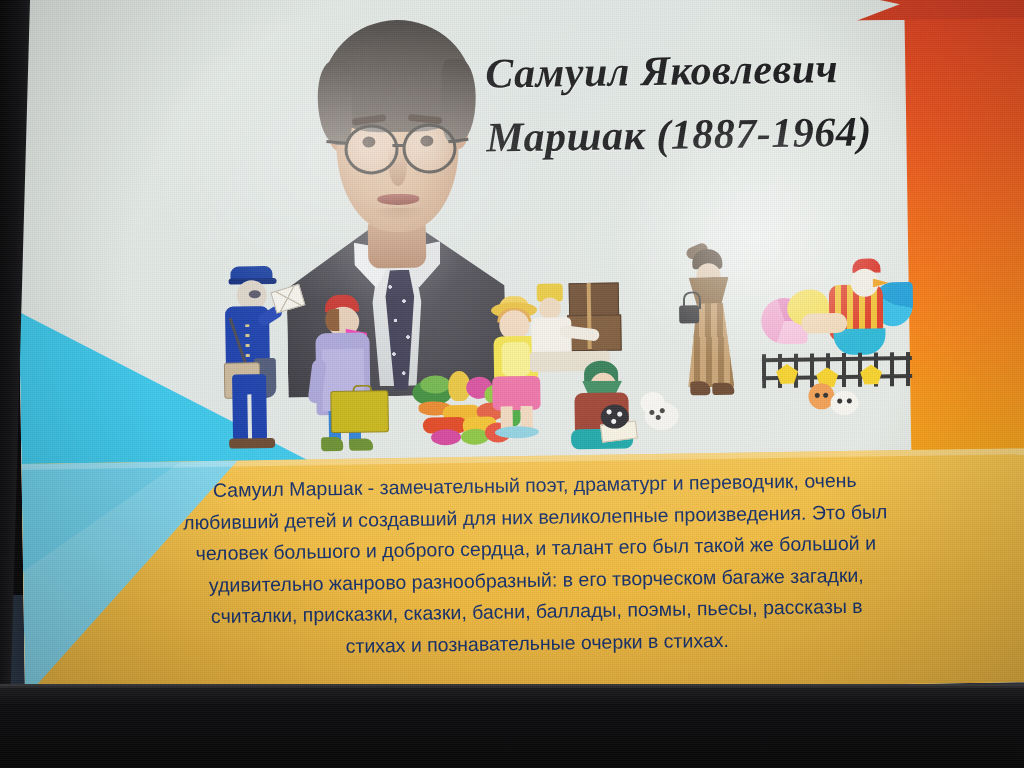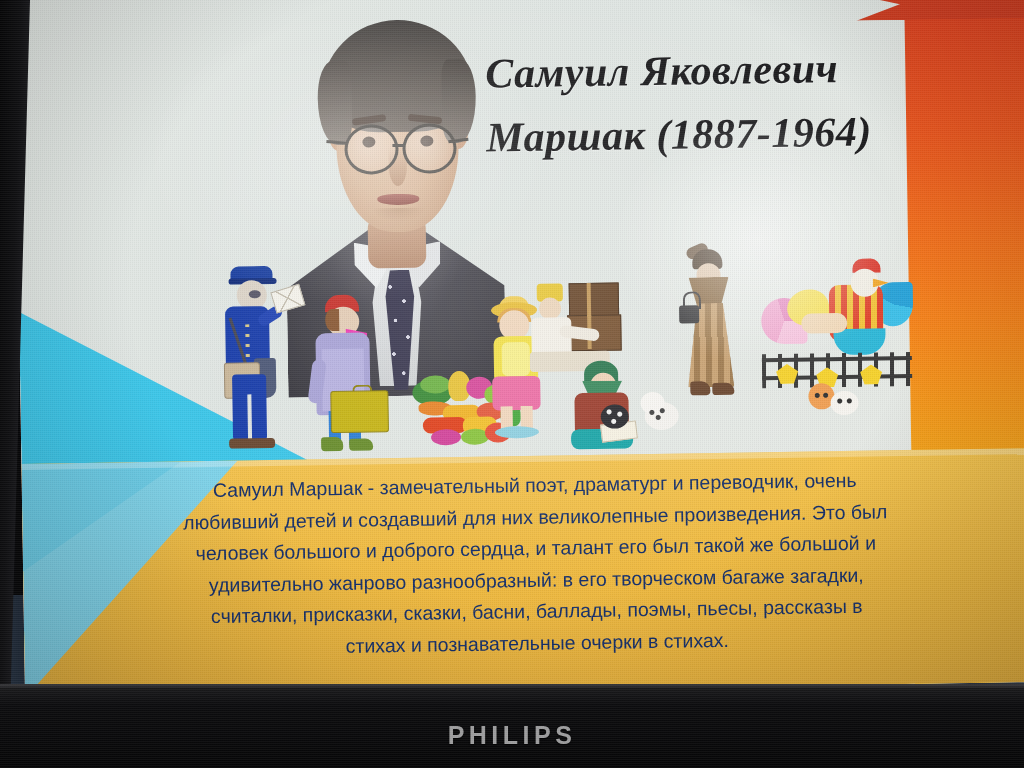--- a/index.html
+++ b/index.html
@@ -514,15 +514,14 @@
         <span class="ln">стихах и познавательные очерки в стихах.</span>
       </div>
     </div>
 
     <div id="slide-tint"></div>
   </div>
 
   <div id="bezel-left"></div>
   <div id="bezel-lip"></div>
   <div id="bezel-bottom"></div>
-  <div id="philips">PHILIPS</div>
   <div id="photo-noise"></div>
 </div>
 
 </body></html>

